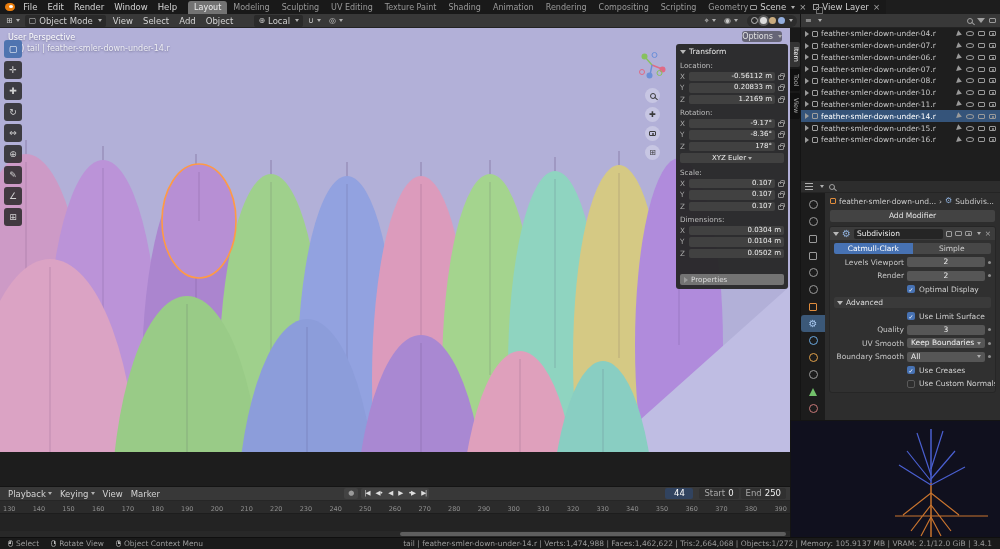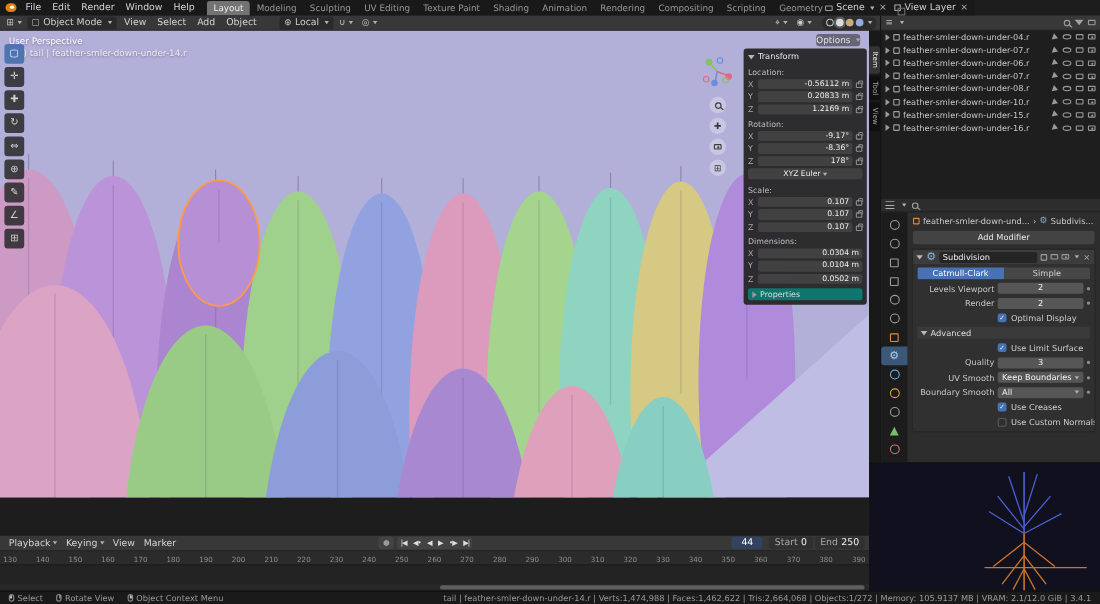--- a/index.html
+++ b/index.html
@@ -48,21 +48,21 @@
   .dk{border-color:#3c3c3c !important}
   .dk::after{background:#3c3c3c !important}
   
   .npanel{position:absolute;right:2px;top:16px;width:112px;background:rgba(40,40,40,.96);border-radius:3px;padding:2px 4px 4px;font-size:7.2px;color:#c8c8c8;z-index:3}
   .np-h{display:flex;align-items:center;gap:3px;color:#e6e6e6;padding:1px 0 3px;font-size:7.5px}
   .np-sec{color:#bdbdbd;padding:2px 0 1.5px}
   .np-row{display:flex;align-items:center;gap:3px;margin-bottom:2px}
   .ax{width:6px;color:#ababab}
   .np-field{flex:1;background:#414141;border-radius:2px;height:9.5px;line-height:9.5px;text-align:right;padding:0 3px;color:#f0f0f0;font-size:7px;white-space:nowrap;overflow:hidden}
   .np-drop{background:#414141;border-radius:2px;height:10px;display:flex;align-items:center;justify-content:center;padding:0 3px;color:#f0f0f0;margin:1px 0 3px;font-size:7px}
-  .np-props{display:flex;align-items:center;gap:3px;background:#0f766e;border-radius:2px;height:11px;padding:0 4px;margin-top:4px;color:#dcdcdc}
+  .np-props{display:flex;align-items:center;gap:3px;background:#737373;border-radius:2px;height:11px;padding:0 4px;margin-top:16px;color:#dcdcdc}
   .lock{position:relative;width:6px;height:5px;border:1px solid #8f8f8f;border-radius:1px;display:inline-block;margin-top:2px}
   .lock::before{content:"";position:absolute;left:1px;top:-3px;width:3px;height:3px;border:1px solid #8f8f8f;border-bottom:none;border-radius:2px 2px 0 0}
   
   .tabstrip{position:absolute;left:790px;top:28px;width:10px;height:392px;background:#191919;display:flex;flex-direction:column;gap:2px;padding-top:14px;z-index:2}
   .vtab{writing-mode:vertical-rl;font-size:6.5px;color:#a8a8a8;padding:5px 0;width:10px;text-align:center;background:#101010;border-radius:0 2px 2px 0}
   .vtab.active{background:#343434;color:#fff}
   
   .outliner{position:absolute;left:800px;top:28px;width:200px;height:153px;background:#1e1e1e;overflow:hidden;font-size:7.5px;border-left:1px solid #141414}
   .o-row{display:flex;align-items:center;gap:3px;height:11.77px;padding:0 4px;color:#c6c6c6;white-space:nowrap}
   .o-row.selected{background:#35547a;color:#fff}
@@ -492,20 +492,42 @@
         <span class="o-icons">
           <span class="i-pointer"></span>
           <span class="i-eye"></span>
           <span class="i-screen"></span>
           <span class="i-cam"></span>
         </span>
       </div>
       <div class="o-row">
         <span class="tri-r"></span>
         <span class="o-icon"></span>
+        <span class="o-name">feather-smler-down-under-11.r</span>
+        <span class="o-icons">
+          <span class="i-pointer"></span>
+          <span class="i-eye"></span>
+          <span class="i-screen"></span>
+          <span class="i-cam"></span>
+        </span>
+      </div>
+      <div class="o-row selected">
+        <span class="tri-r"></span>
+        <span class="o-icon"></span>
+        <span class="o-name">feather-smler-down-under-14.r</span>
+        <span class="o-icons">
+          <span class="i-pointer"></span>
+          <span class="i-eye"></span>
+          <span class="i-screen"></span>
+          <span class="i-cam"></span>
+        </span>
+      </div>
+      <div class="o-row">
+        <span class="tri-r"></span>
+        <span class="o-icon"></span>
         <span class="o-name">feather-smler-down-under-15.r</span>
         <span class="o-icons">
           <span class="i-pointer"></span>
           <span class="i-eye"></span>
           <span class="i-screen"></span>
           <span class="i-cam"></span>
         </span>
       </div>
       <div class="o-row">
         <span class="tri-r"></span>

